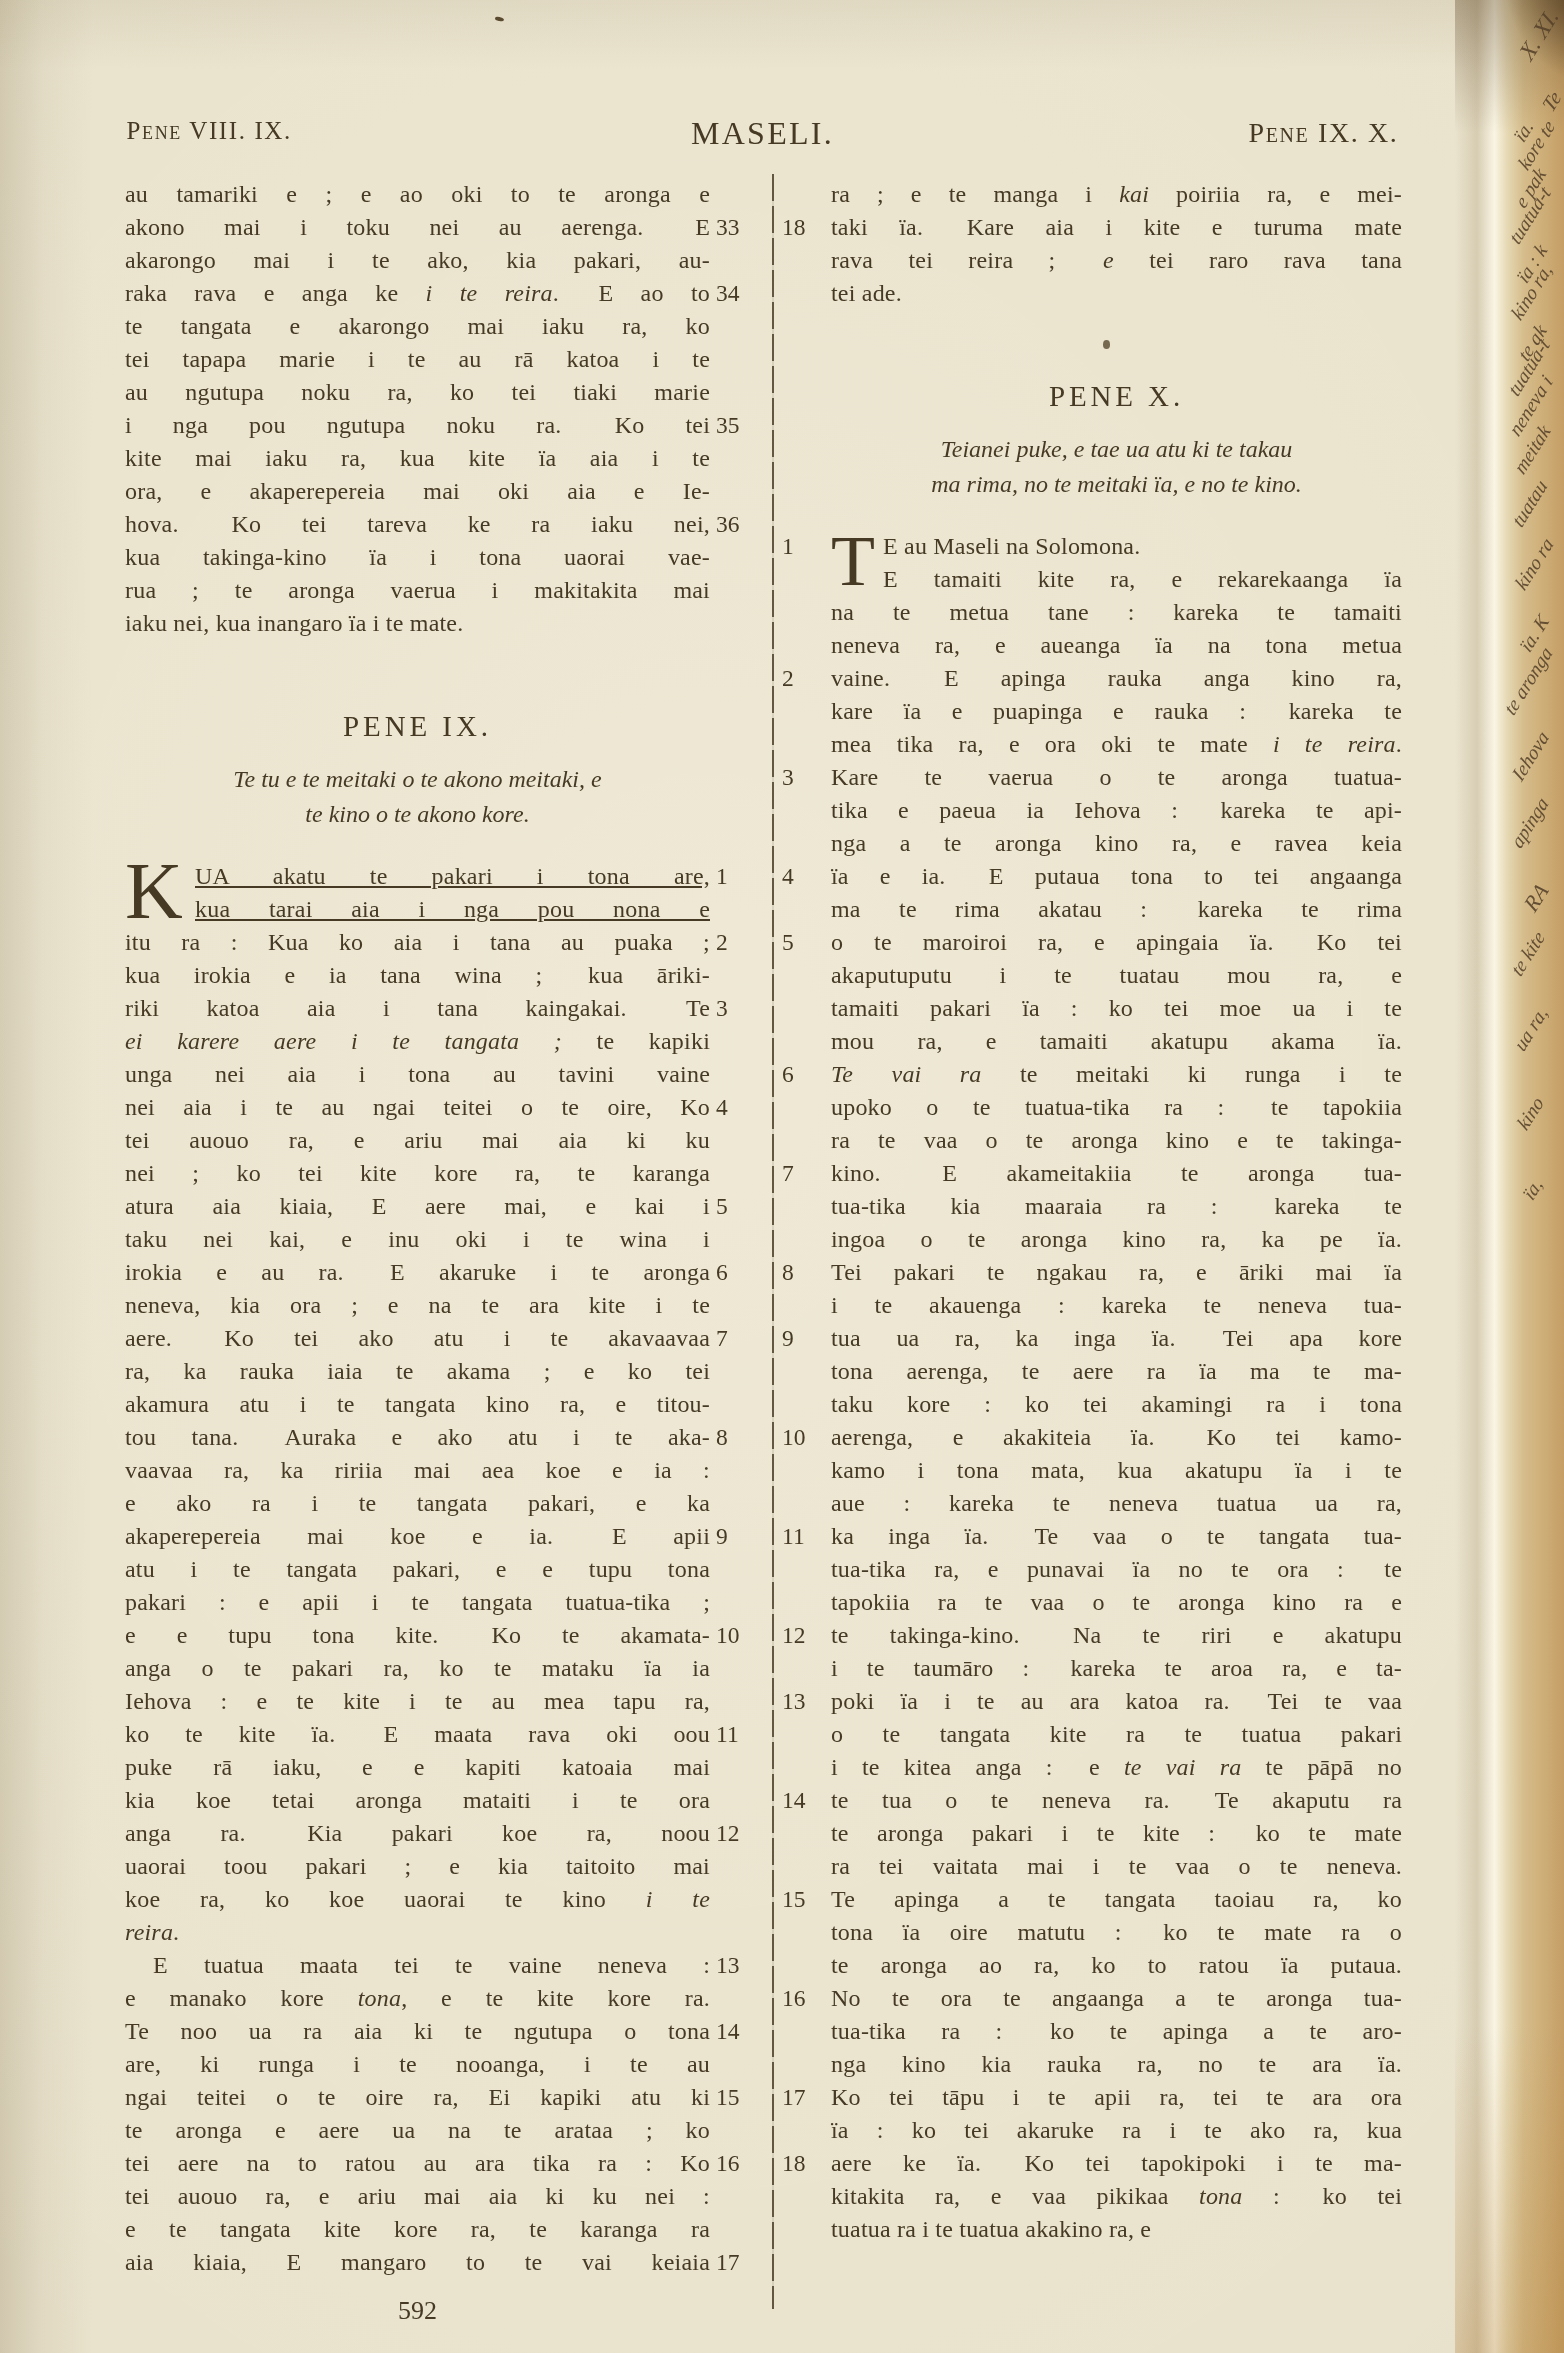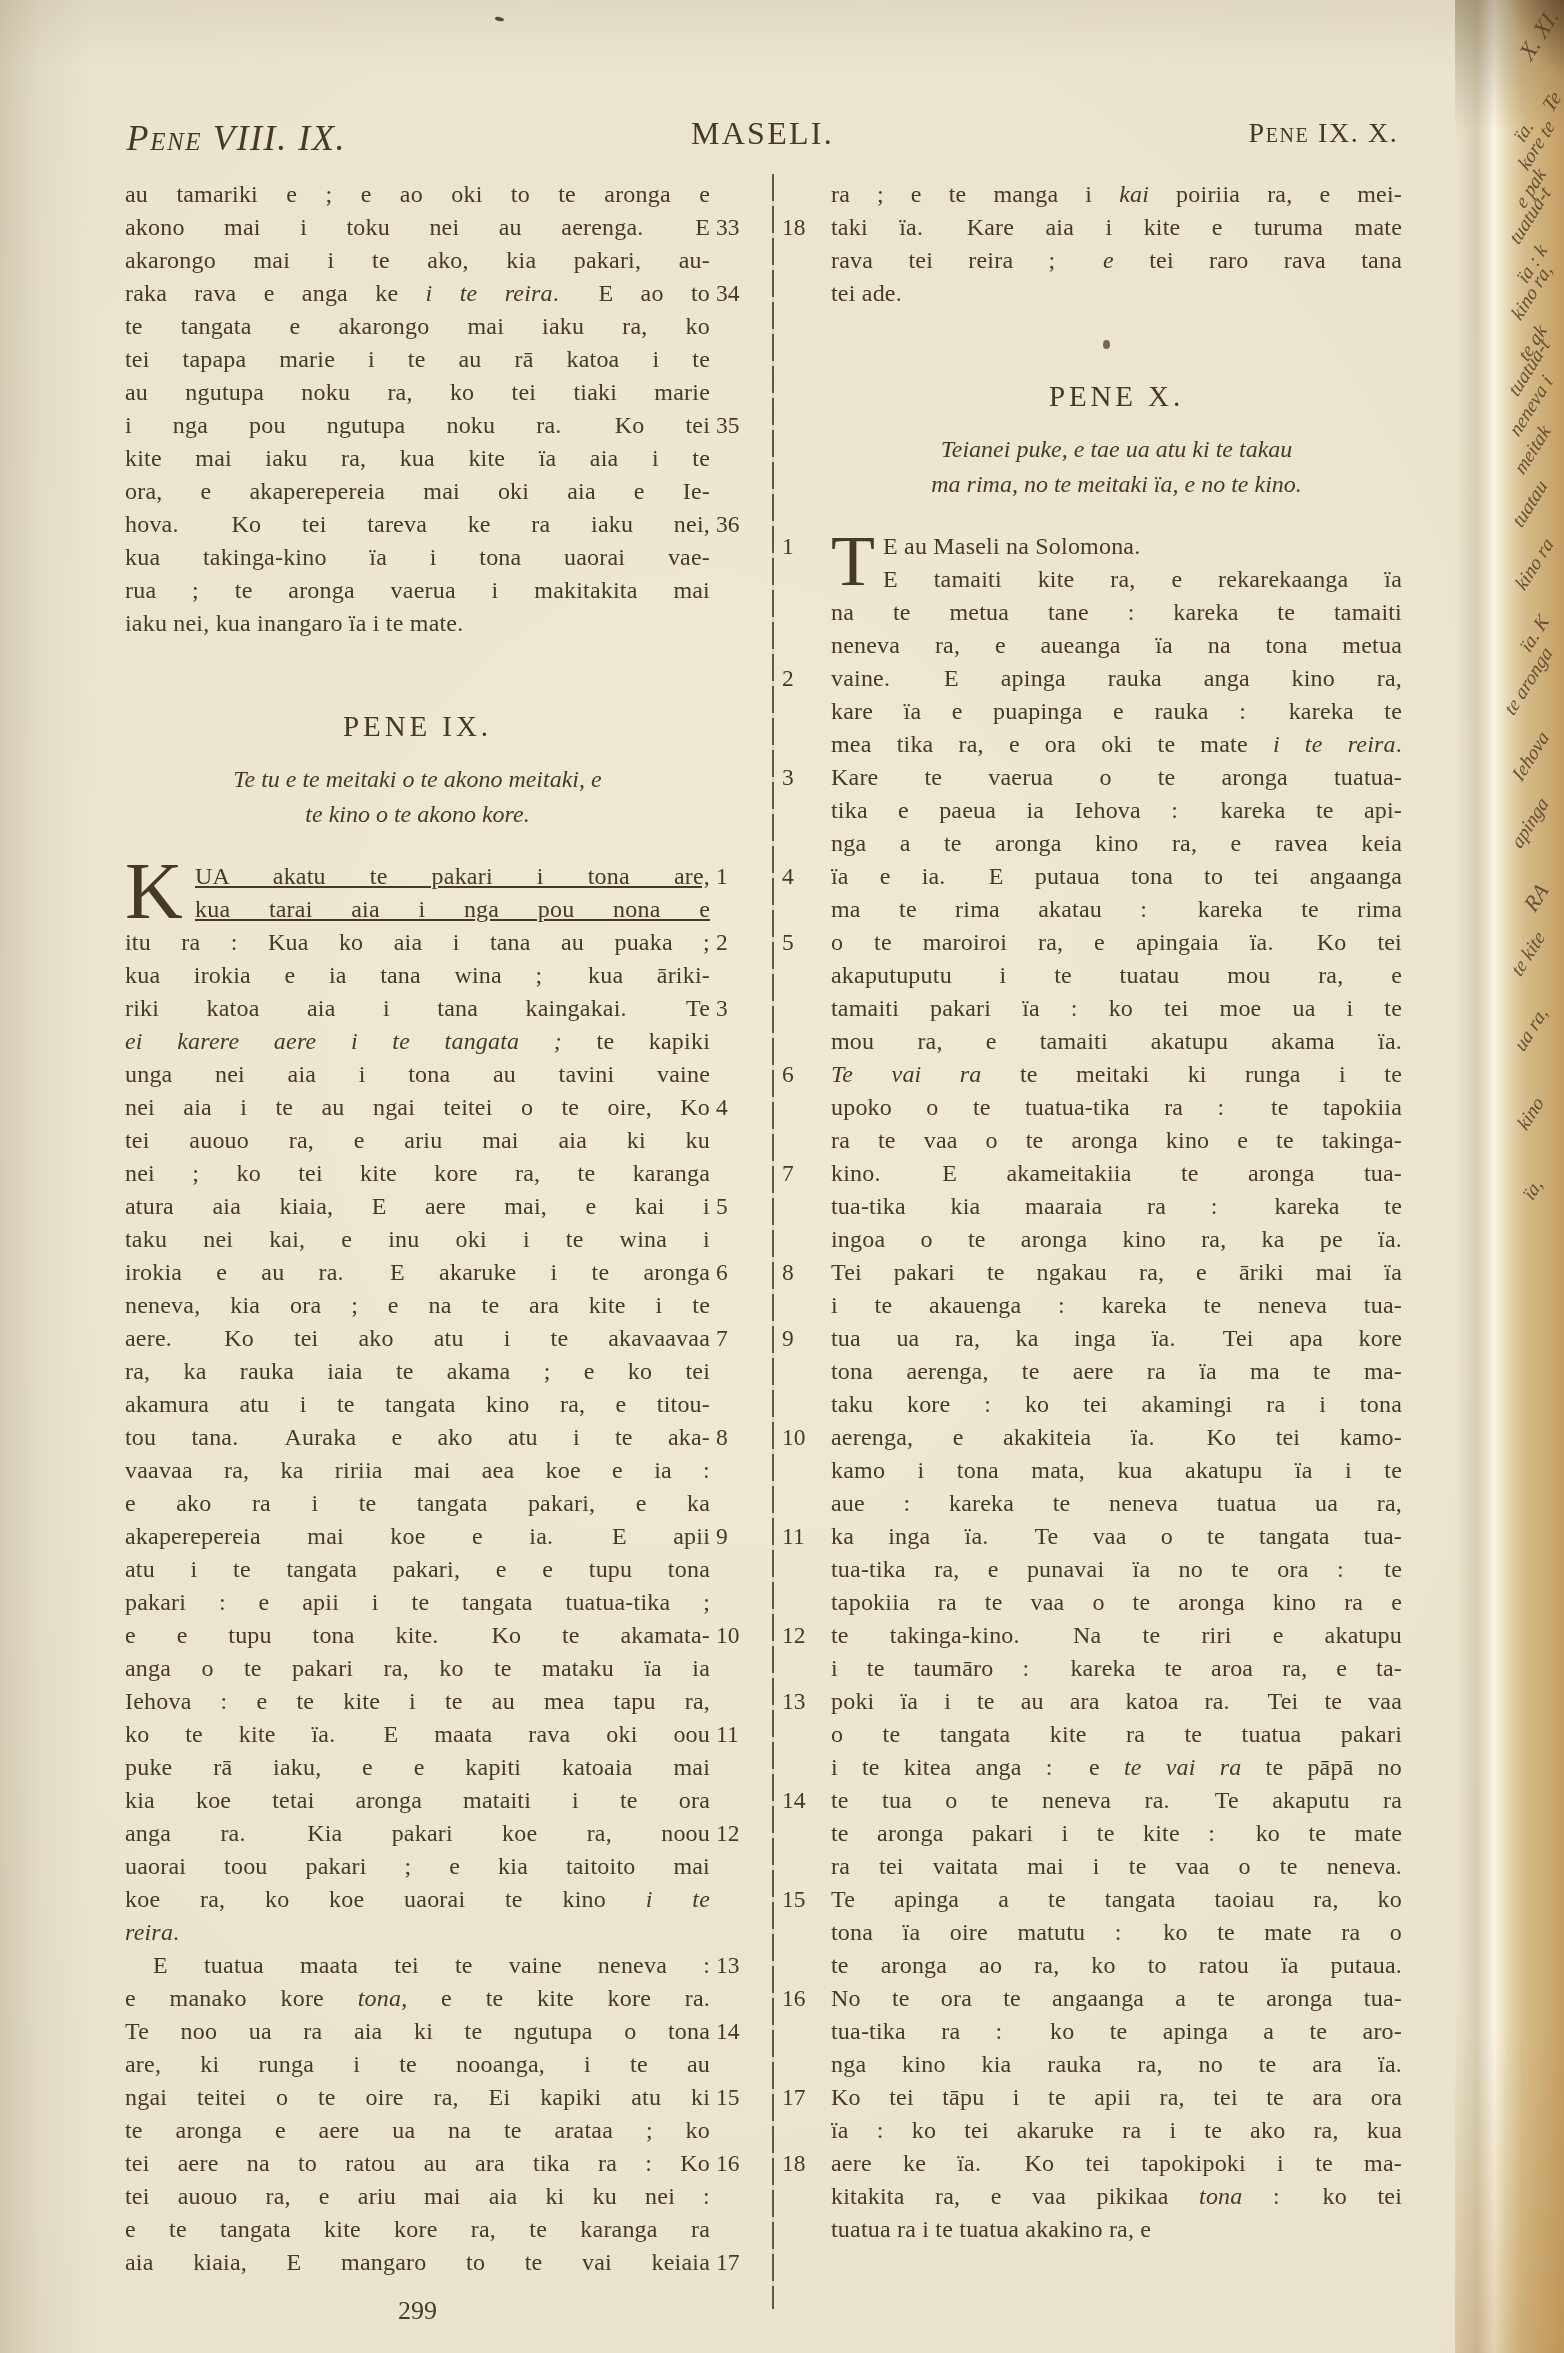--- a/index.html
+++ b/index.html
@@ -13,21 +13,21 @@
   .page{
     position:absolute;inset:0;
     background:
       radial-gradient(ellipse 140% 120% at 45% 45%, rgba(255,252,240,.25) 0%, rgba(0,0,0,0) 55%, rgba(96,80,48,.14) 100%),
       linear-gradient(90deg, rgba(120,102,64,.22) 0px, rgba(120,102,64,.07) 43px, rgba(120,102,64,0) 94px),
       linear-gradient(180deg, rgba(120,102,64,.10) 0px, rgba(120,102,64,0) 70px),
       #e9e2cc;
   }
   
   .running-head{position:absolute;top:117px;left:125px;width:1275px;height:38px;}
-  .rh-left{position:absolute;left:1.6px;top:0;font-variant:small-caps;font-size:36px;letter-spacing:1.6px;font-style:italic;}
+  .rh-left{position:absolute;left:1.6px;top:0;font-variant:small-caps;font-size:25px;letter-spacing:1.6px;}
   .rh-center{position:absolute;left:0;width:100%;text-align:center;top:-1.6px;font-size:32px;letter-spacing:2.3px;}
   .rh-right{position:absolute;right:1.6px;top:0;font-variant:small-caps;font-size:28px;letter-spacing:1.6px;}
   
   .col{position:absolute;top:178px;}
   .col-left{left:125px;width:585px;}
   .col-right{left:831px;width:571px;}
   .line{
     position:relative;height:33px;line-height:33px;font-size:24px;
     text-align:justify;text-align-last:justify;letter-spacing:0.2px;
     white-space:normal;
@@ -235,21 +235,21 @@
         <div class="line">tua-tika ra :  ko te apinga a te aro-</div>
         <div class="line">nga kino kia rauka ra, no te ara ïa.</div>
         <div class="line">Ko tei tāpu i te apii ra, tei te ara ora<span class="vnum vl">17</span></div>
         <div class="line">ïa : ko tei akaruke ra i te ako ra, kua</div>
         <div class="line">aere ke ïa.  Ko tei tapokipoki i te ma-<span class="vnum vl">18</span></div>
         <div class="line">kitakita ra, e vaa pikikaa <i>tona</i> :  ko tei</div>
         <div class="line nj">tuatua ra i te tuatua akakino ra, e</div>
       </div>
   </div>
 
-  <div class="page-number">299</div>
+  <div class="page-number">592</div>
 
   <div class="page-edge" id="pageEdge">
       <span class="edge-fragment" style="left: 59px; top: 49px; font-size: 23.5px;">X. XI.</span>
       <span class="edge-fragment" style="left: 83px; top: 102px; font-size: 20.3px;">Te</span>
       <span class="edge-fragment" style="left: 55px; top: 133px; font-size: 19.6px;">ïa.</span>
       <span class="edge-fragment" style="left: 59px; top: 161px; font-size: 19.6px;">kore te</span>
       <span class="edge-fragment" style="left: 56px; top: 199px; font-size: 19.6px;">e pak</span>
       <span class="edge-fragment" style="left: 50px; top: 235px; font-size: 19.6px;">tuatua-t</span>
       <span class="edge-fragment" style="left: 58px; top: 274px; font-size: 19.6px;">ïa : k</span>
       <span class="edge-fragment" style="left: 52px; top: 311px; font-size: 19.6px;">kino ra,</span>

